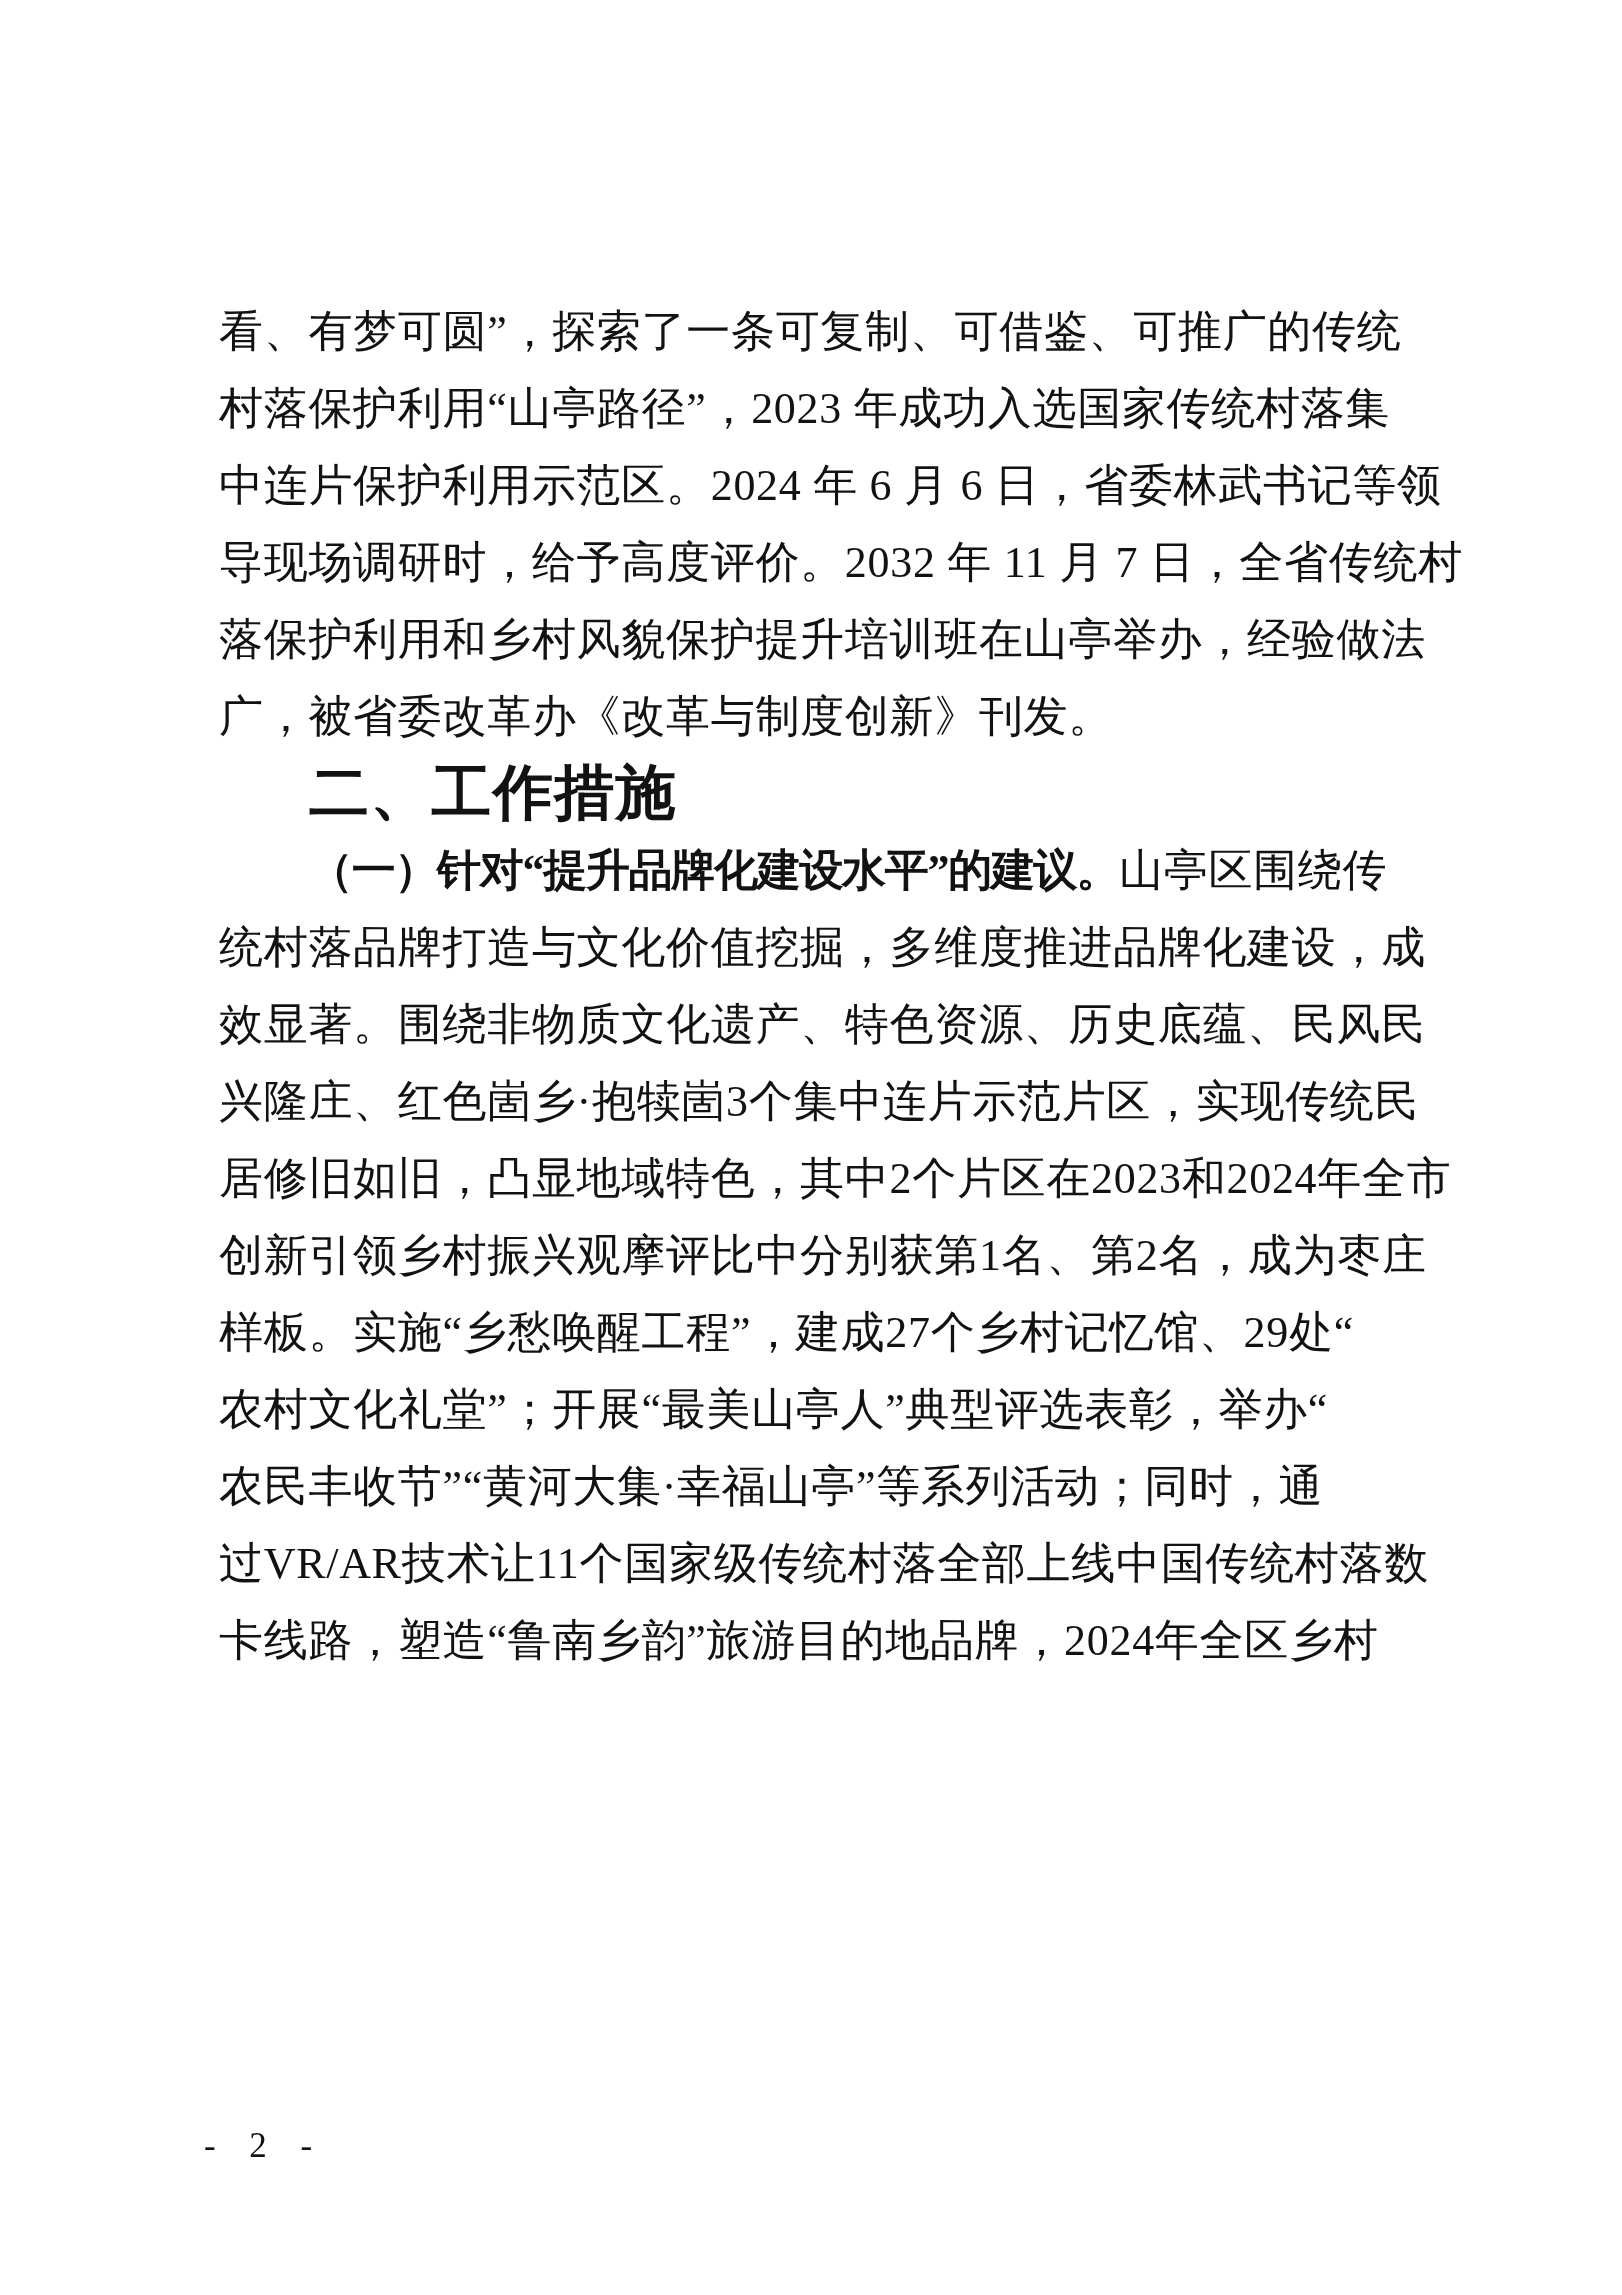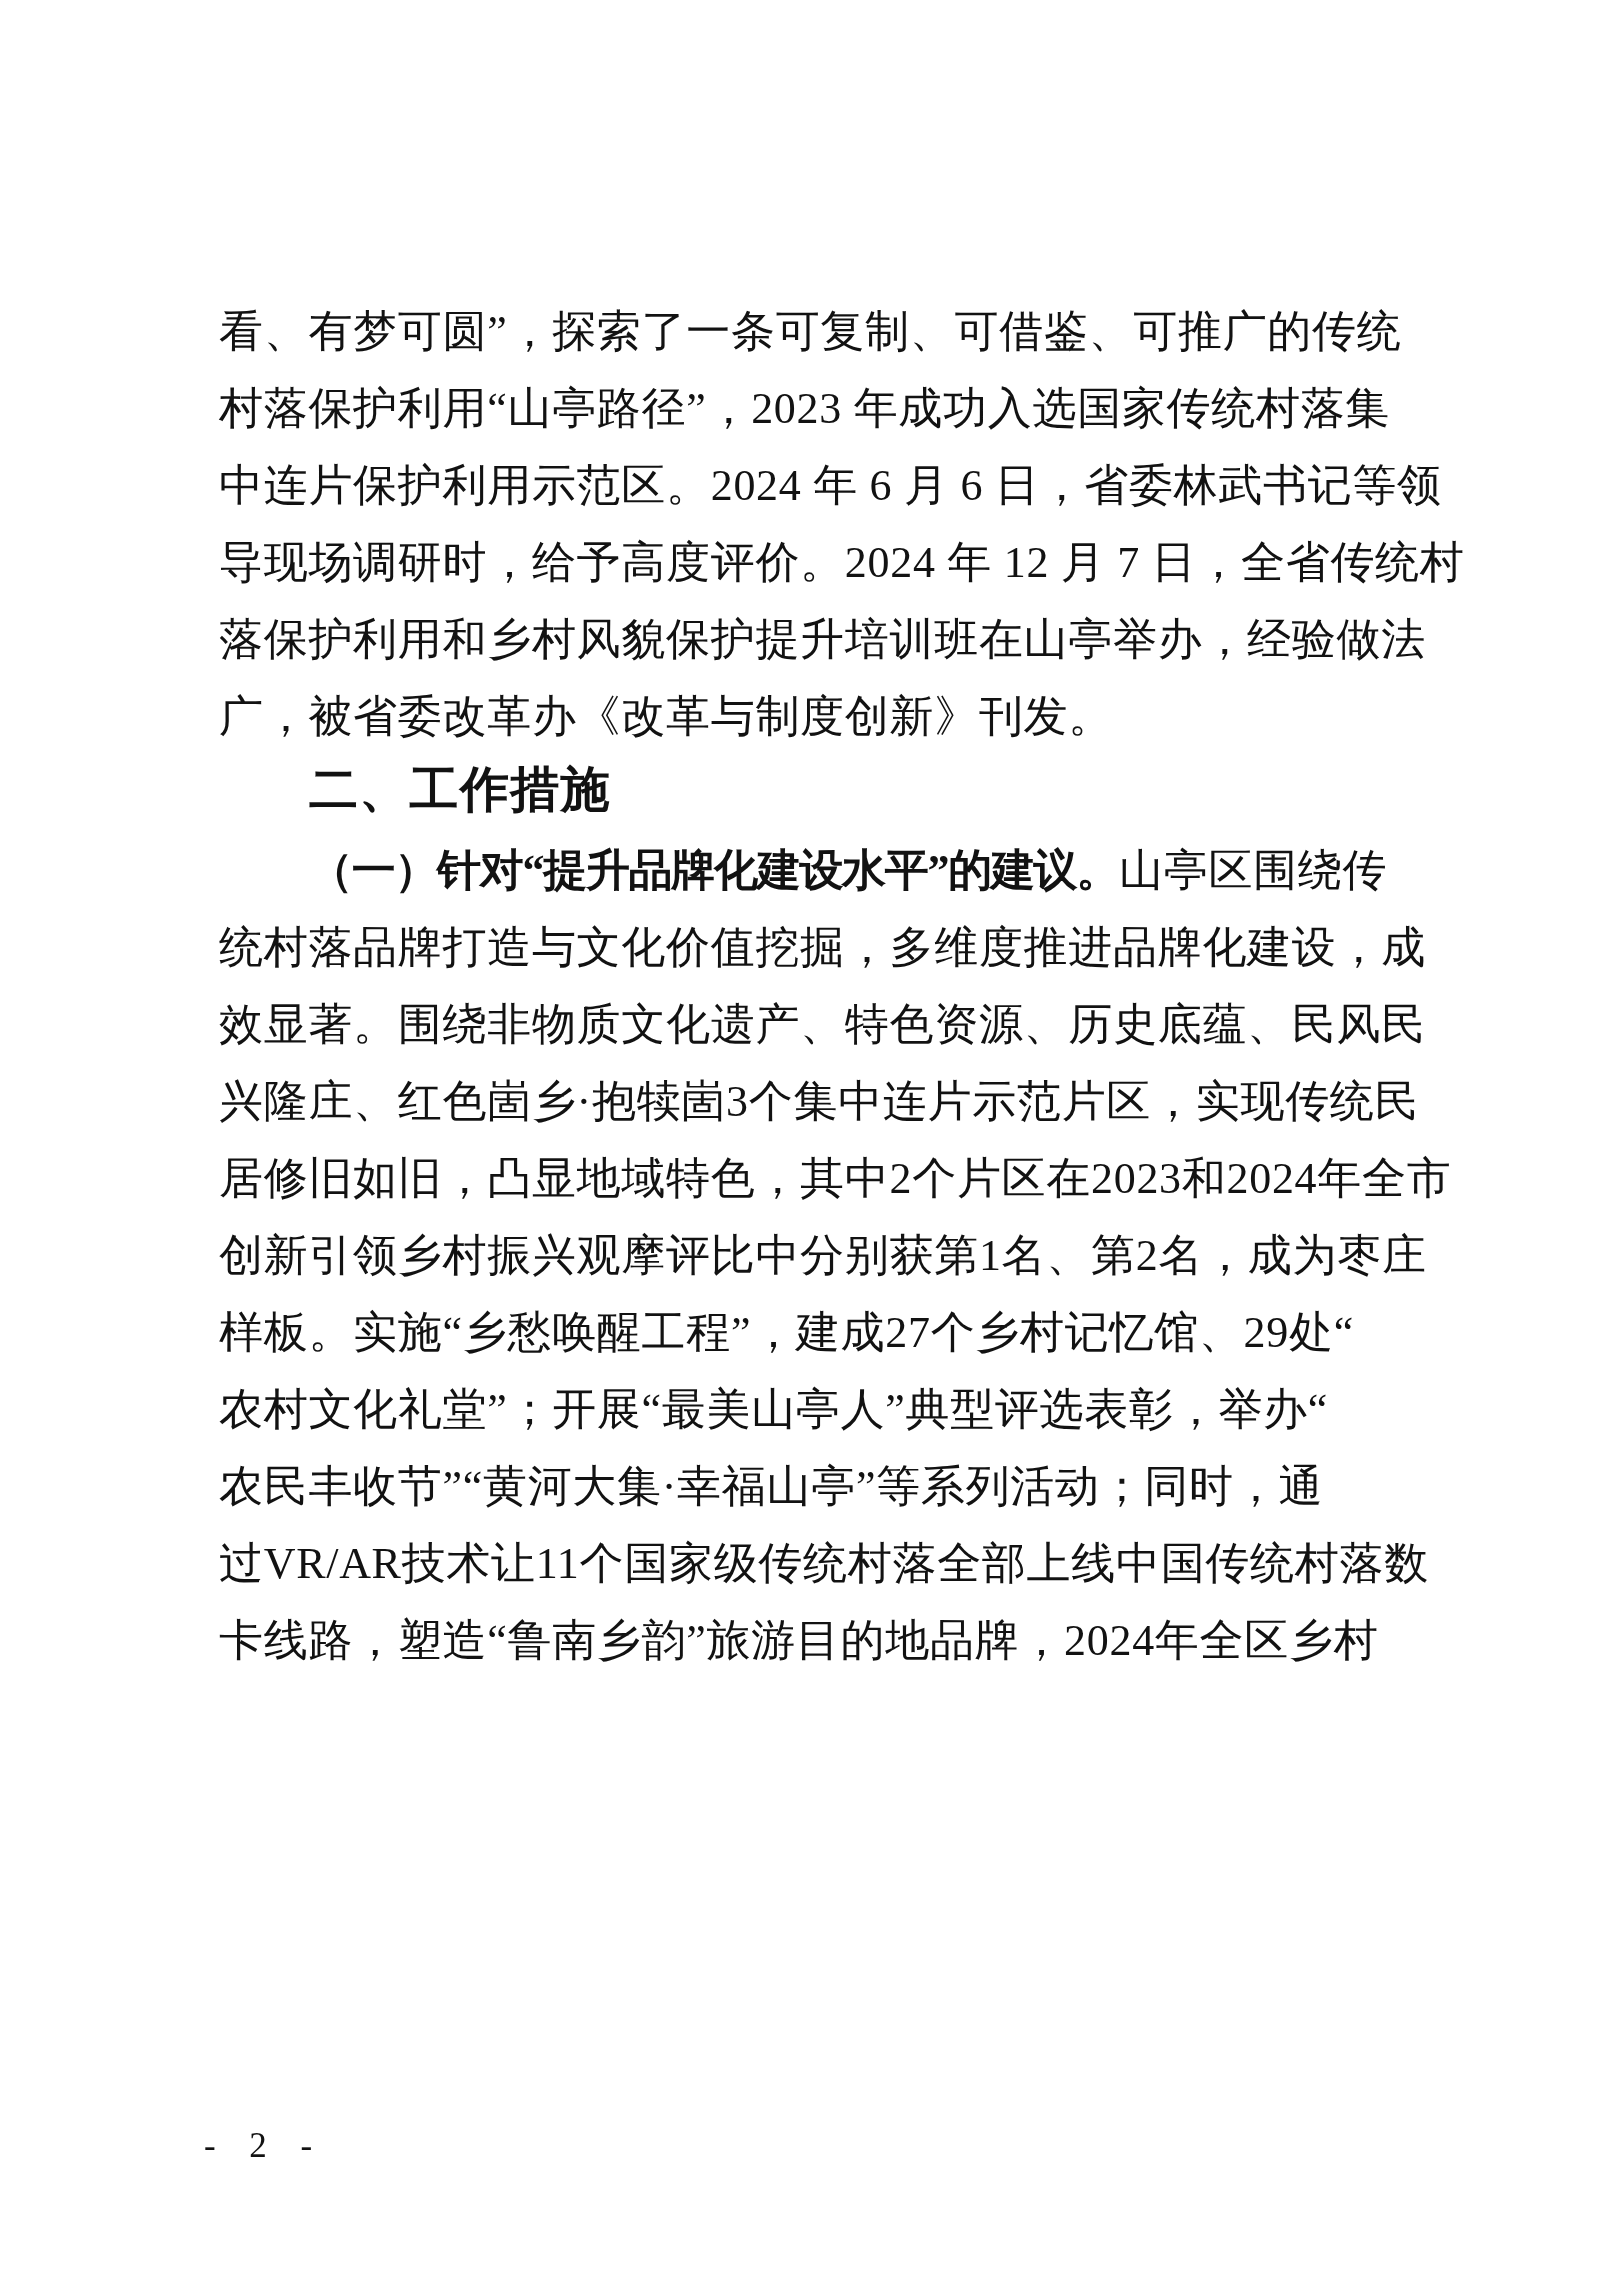--- a/index.html
+++ b/index.html
@@ -28,23 +28,23 @@
     line-height: 77px;
     font-size: 44px;
     letter-spacing: 0.7px;
     white-space: nowrap;
     text-align: left;
   }
   .indent {
     padding-left: 90px;
   }
   .heading {
-    font-family: Liberation Mono, monospace;
+    font-family: Liberation Serif, serif;
     font-weight: 700;
-    font-size: 49px;
+    font-size: 60px;
     letter-spacing: 1.3px;
   }
   .lead {
     font-weight: 700;
     letter-spacing: -1.3px;
   }
   .lead + span {
     letter-spacing: 0.7px;
     margin-top: 28px;
   }
@@ -61,21 +61,21 @@
 </style>
 </head>
 <body>
 
 <div class="page">
   <div class="text-block">
 
     <div class="line">看、有梦可圆”，探索了一条可复制、可借鉴、可推广的传统</div>
     <div class="line">村落保护利用“山亭路径”，2023 年成功入选国家传统村落集</div>
     <div class="line">中连片保护利用示范区。2024 年 6 月 6 日，省委林武书记等领</div>
-    <div class="line">导现场调研时，给予高度评价。2024 年 12 月 7 日，全省传统村</div>
+    <div class="line">导现场调研时，给予高度评价。2032 年 11 月 7 日，全省传统村</div>
     <div class="line">落保护利用和乡村风貌保护提升培训班在山亭举办，经验做法</div>
     <div class="line">广，被省委改革办《改革与制度创新》刊发。</div>
 
     <div class="line heading indent">二、工作措施</div>
 
     <div class="line indent"><span class="lead">（一）针对“提升品牌化建设水平”的建议。</span><span>山亭区围绕传</span></div>
 
     <div class="line">统村落品牌打造与文化价值挖掘，多维度推进品牌化建设，成</div>
     <div class="line">效显著。围绕非物质文化遗产、特色资源、历史底蕴、民风民</div>
     <div class="line">兴隆庄、红色崮乡·抱犊崮3个集中连片示范片区，实现传统民</div>

